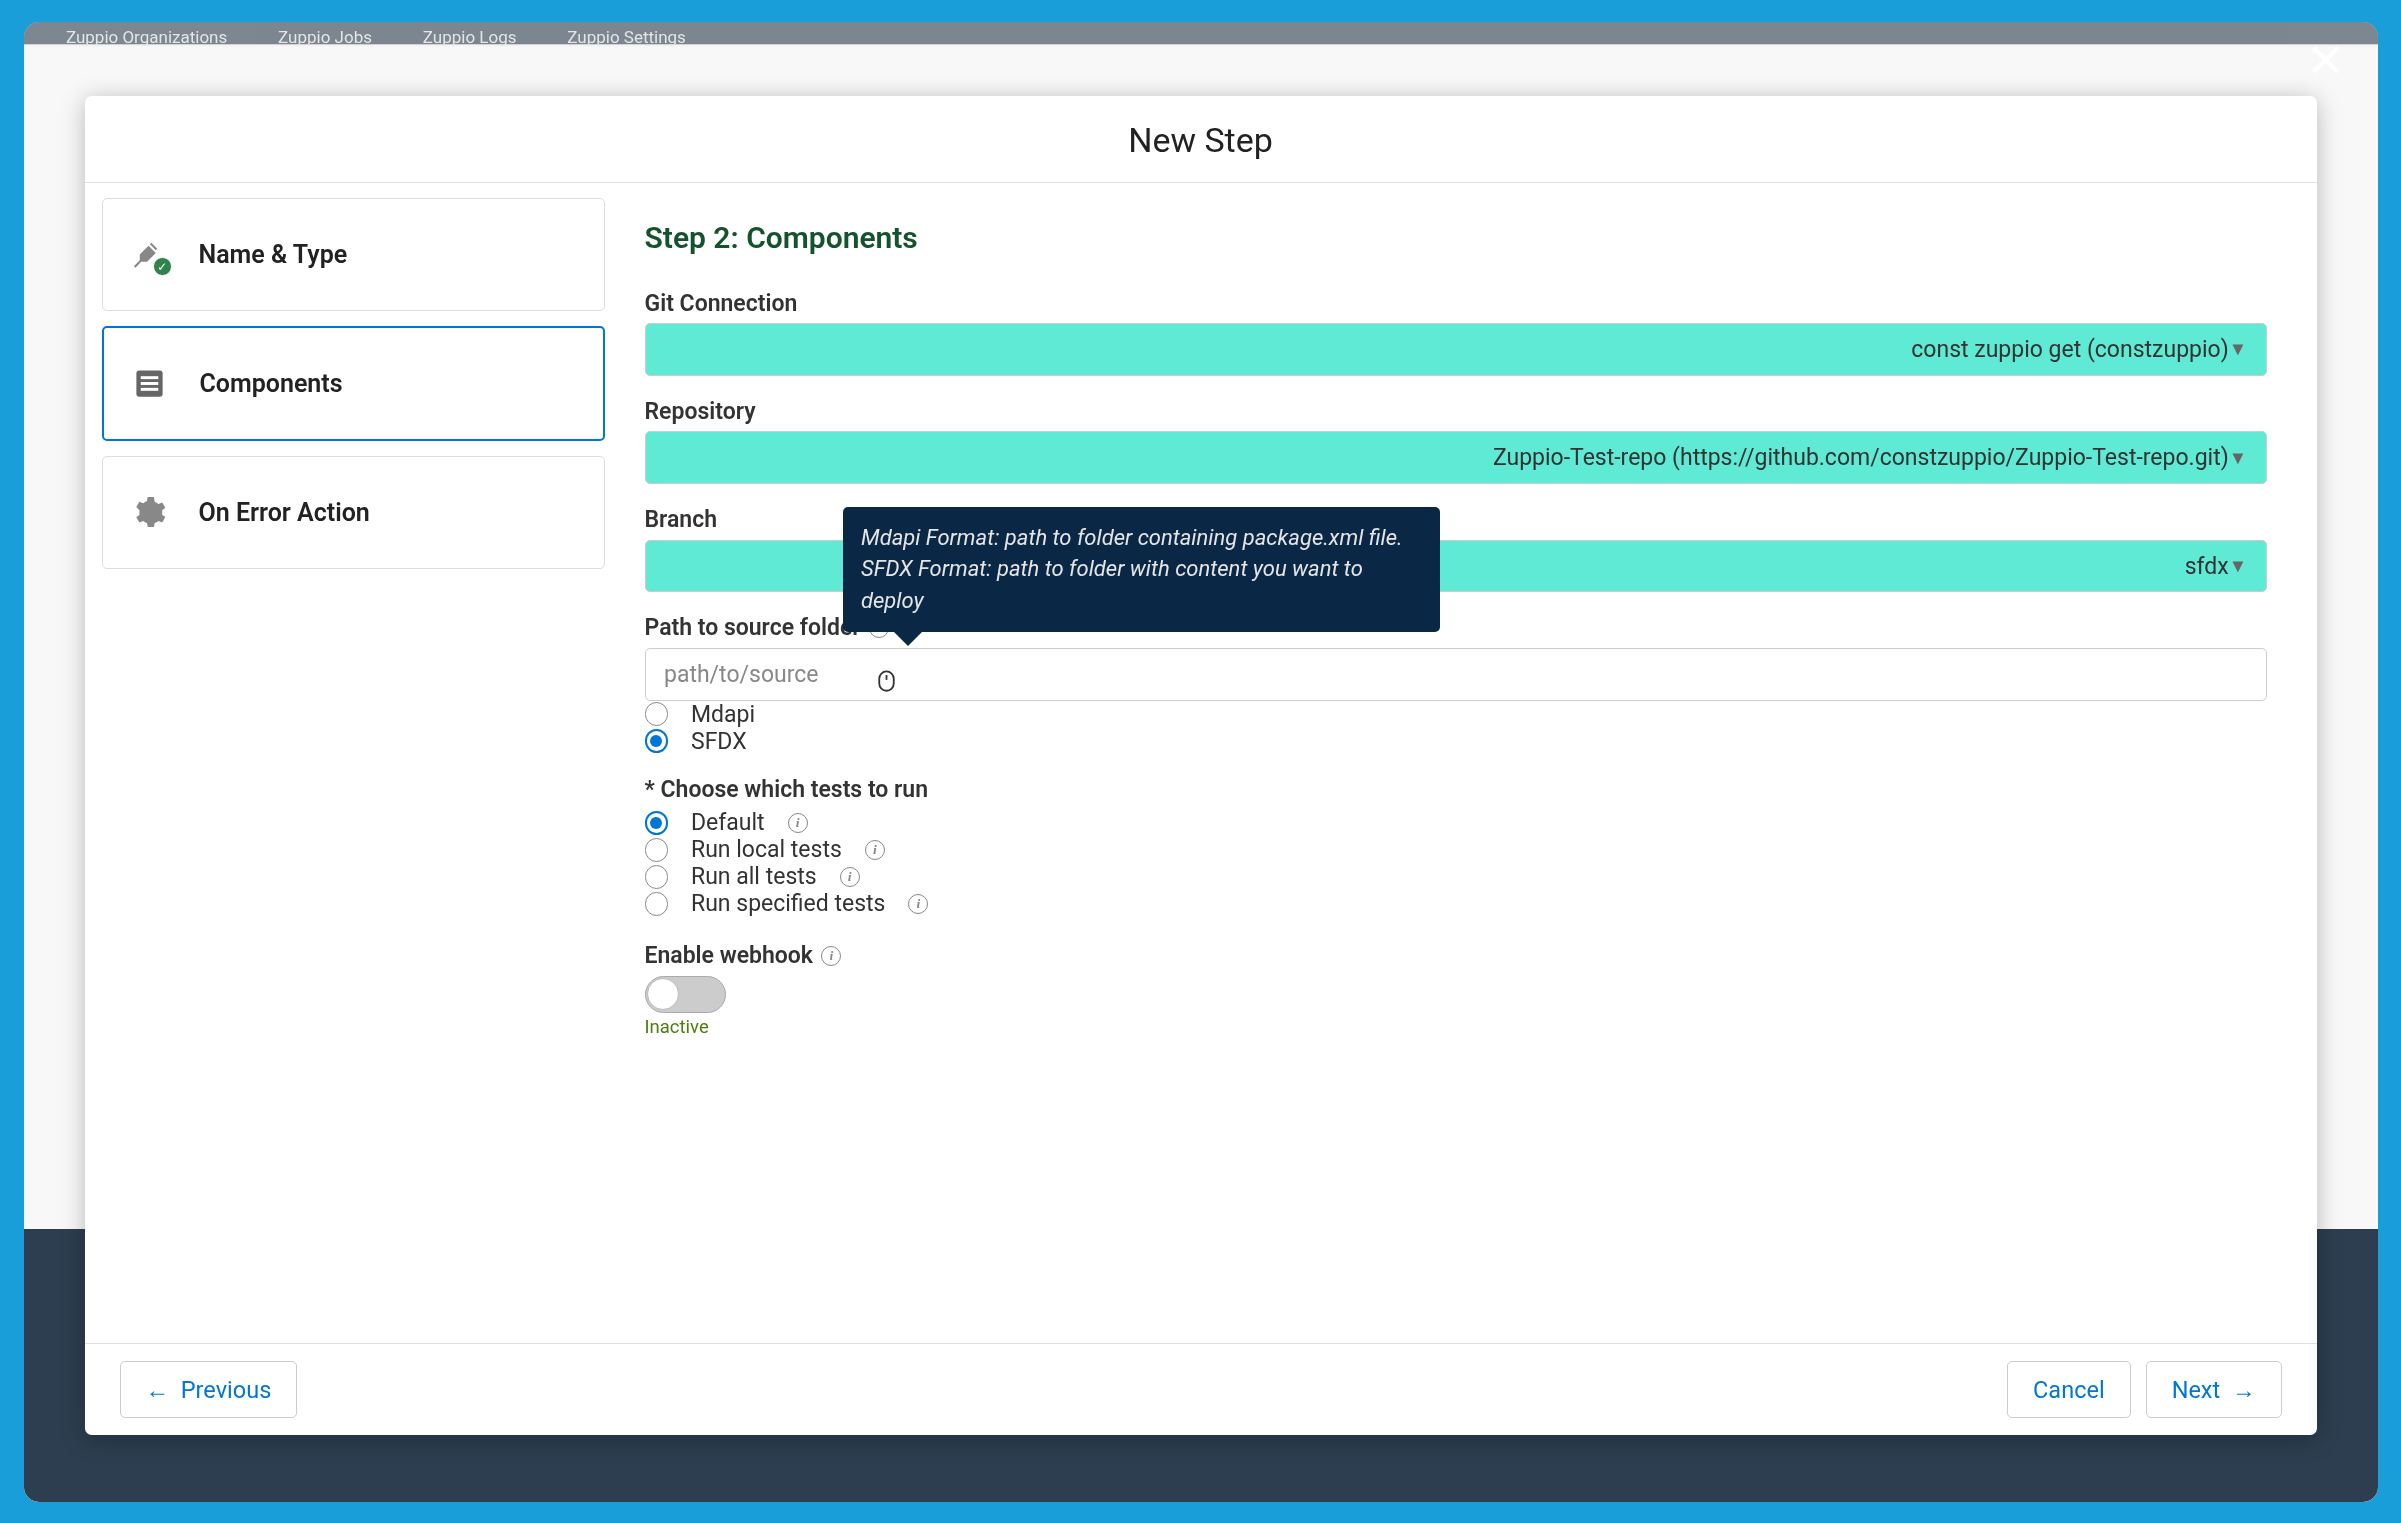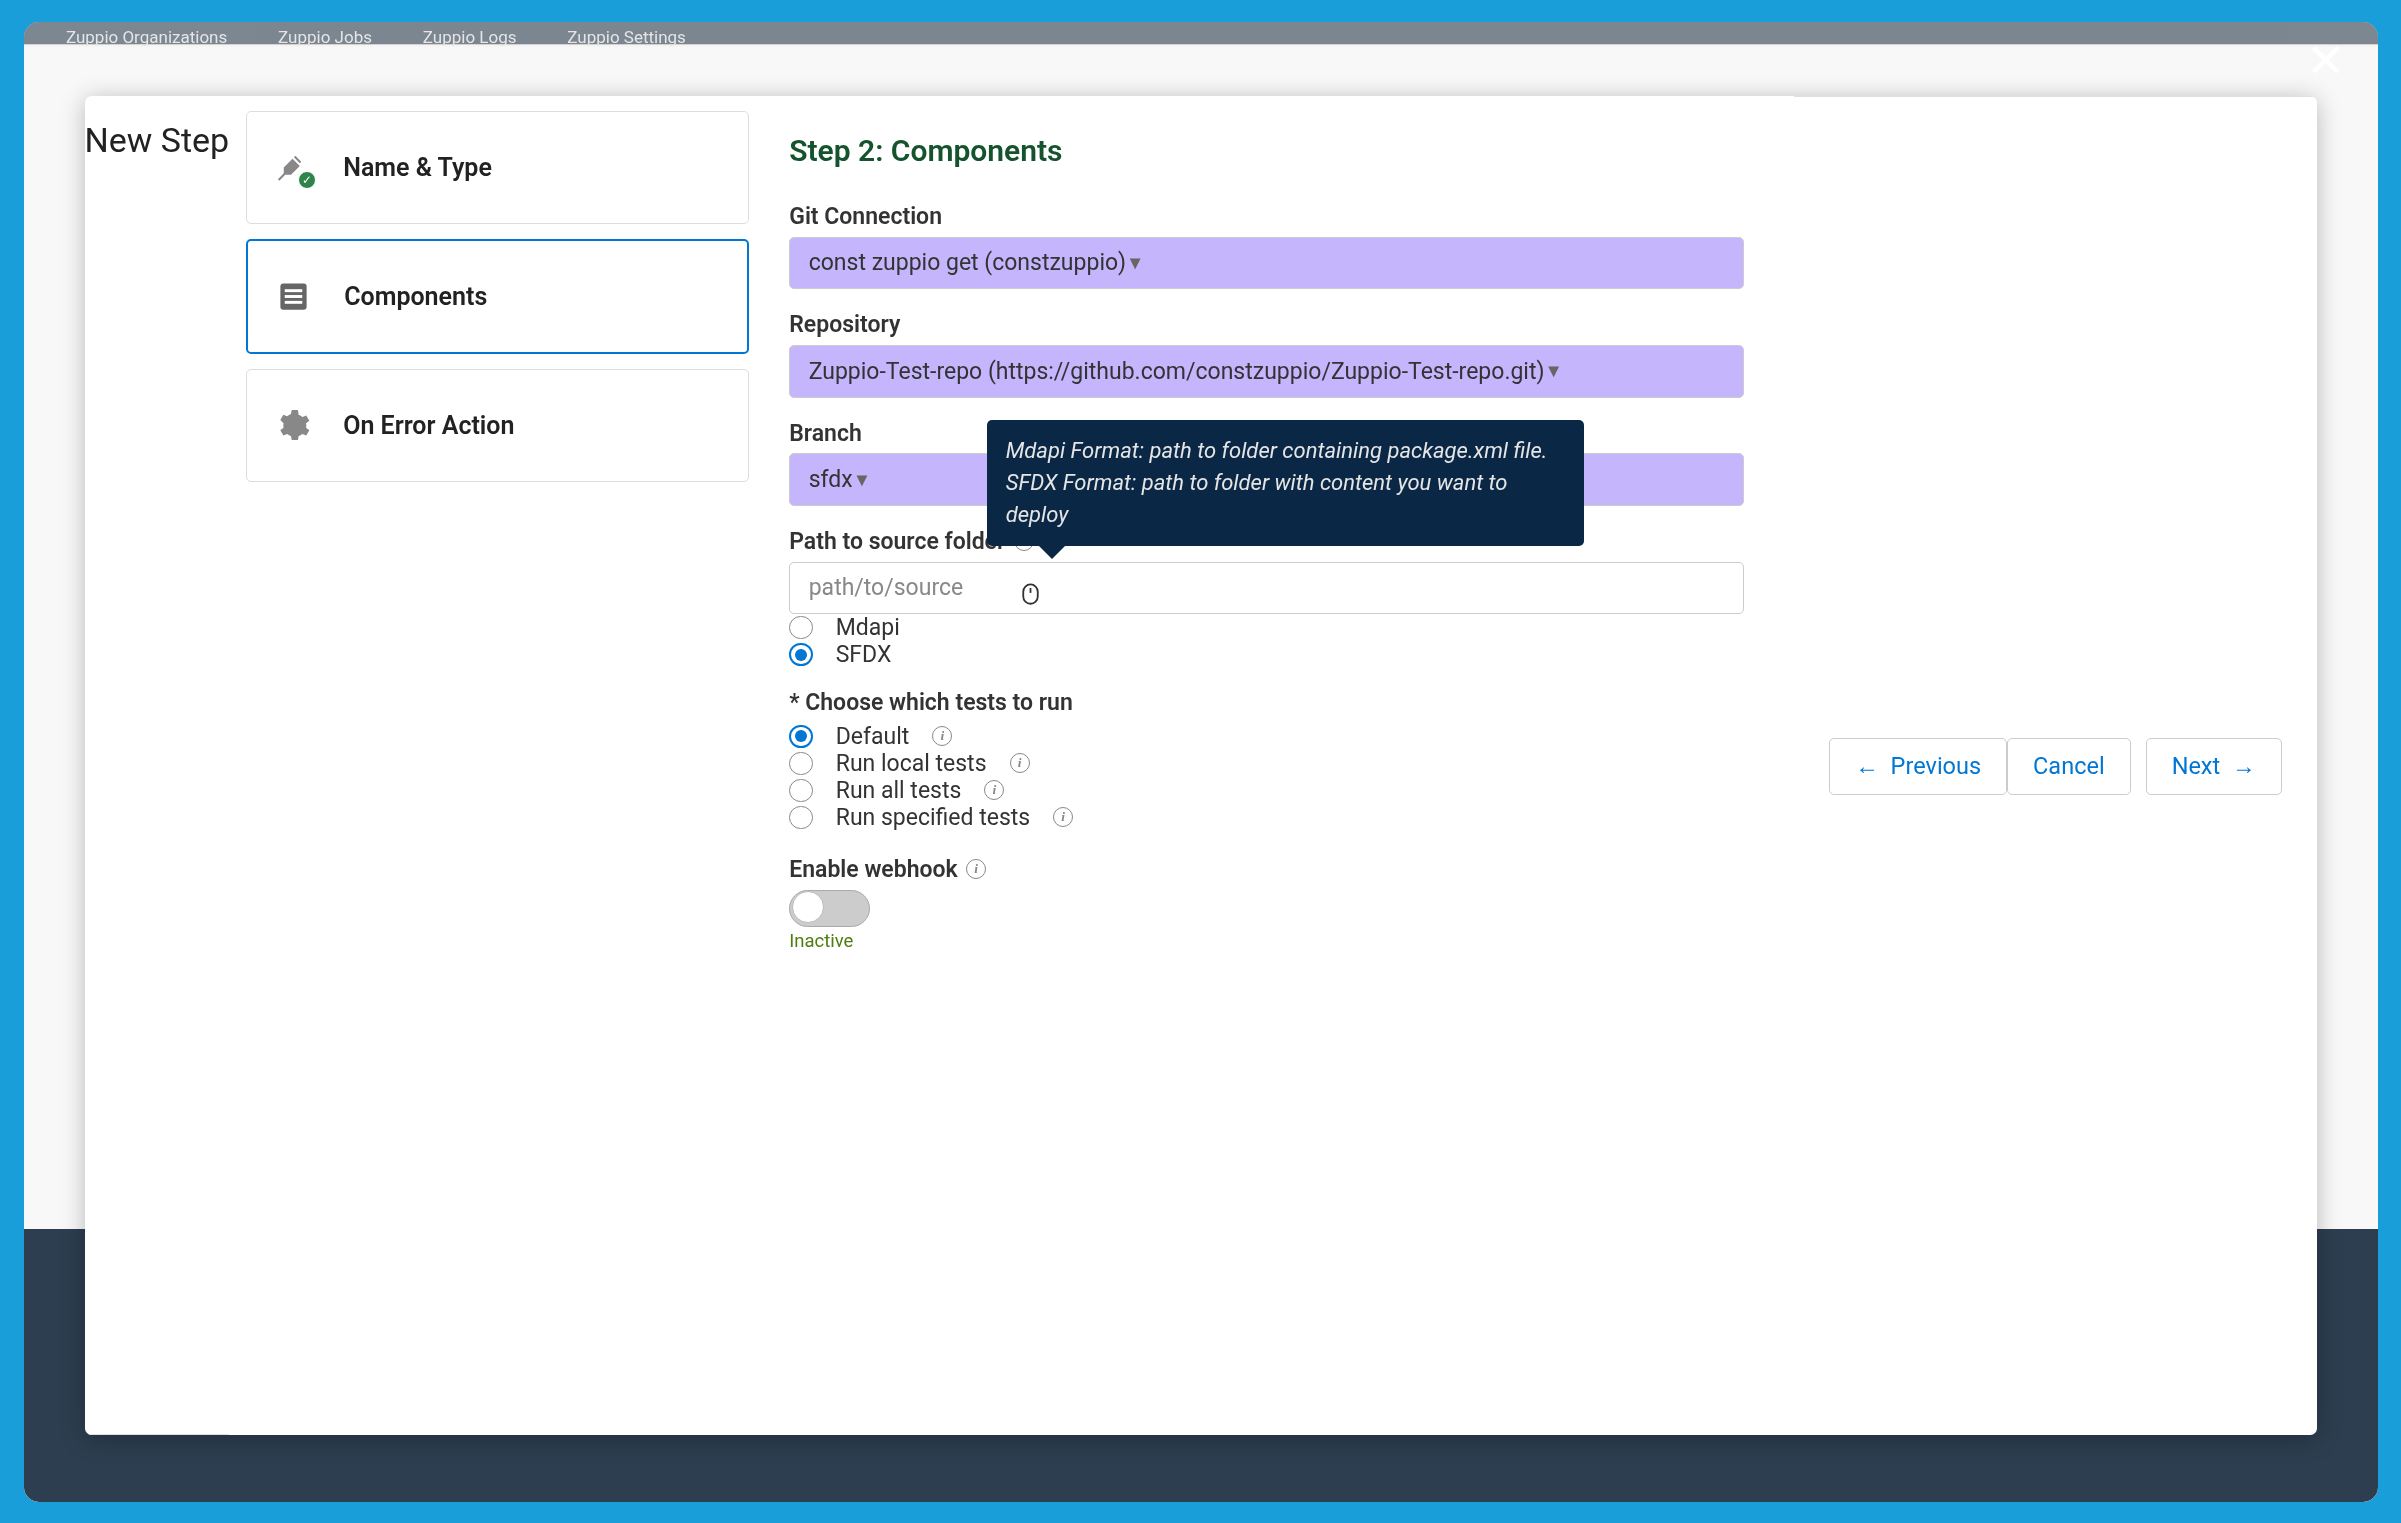--- a/index.html
+++ b/index.html
@@ -67,20 +67,21 @@
 .modal {
   position: absolute;
   top: 74px;
   left: 61px;
   right: 61px;
   bottom: 67px;
   background: #fff;
   border-radius: 6.7px;
   box-shadow: 0 3.4px 25px rgba(0,0,0,0.25);
   display: flex;
+  flex-direction: column;
   overflow: hidden;
 }
 
 .modal-header {
   text-align: center;
   padding: 23.5px 0 22px 0;
   border-bottom: 0.8px solid #e0e0e0;
 }
 
 .modal-title {
@@ -159,23 +160,23 @@
 
 .field-label:first-of-type { margin-top: 0; }
 
 .select-box {
   width: 100%;
   border: 0.8px solid #ccc;
   border-radius: 5px;
   padding: 11.8px 18.5px;
   font-size: 23px;
   color: #333;
-  background: #c4b5fd;
-  display: flex;
-  justify-content: flex-start;
+  background: #5eead4;
+  display: flex;
+  justify-content: flex-end;
   align-items: center;
   cursor: pointer;
 }
 
 .select-caret {
   font-size: 18.5px;
   color: #666;
 }
 
 .text-input {

